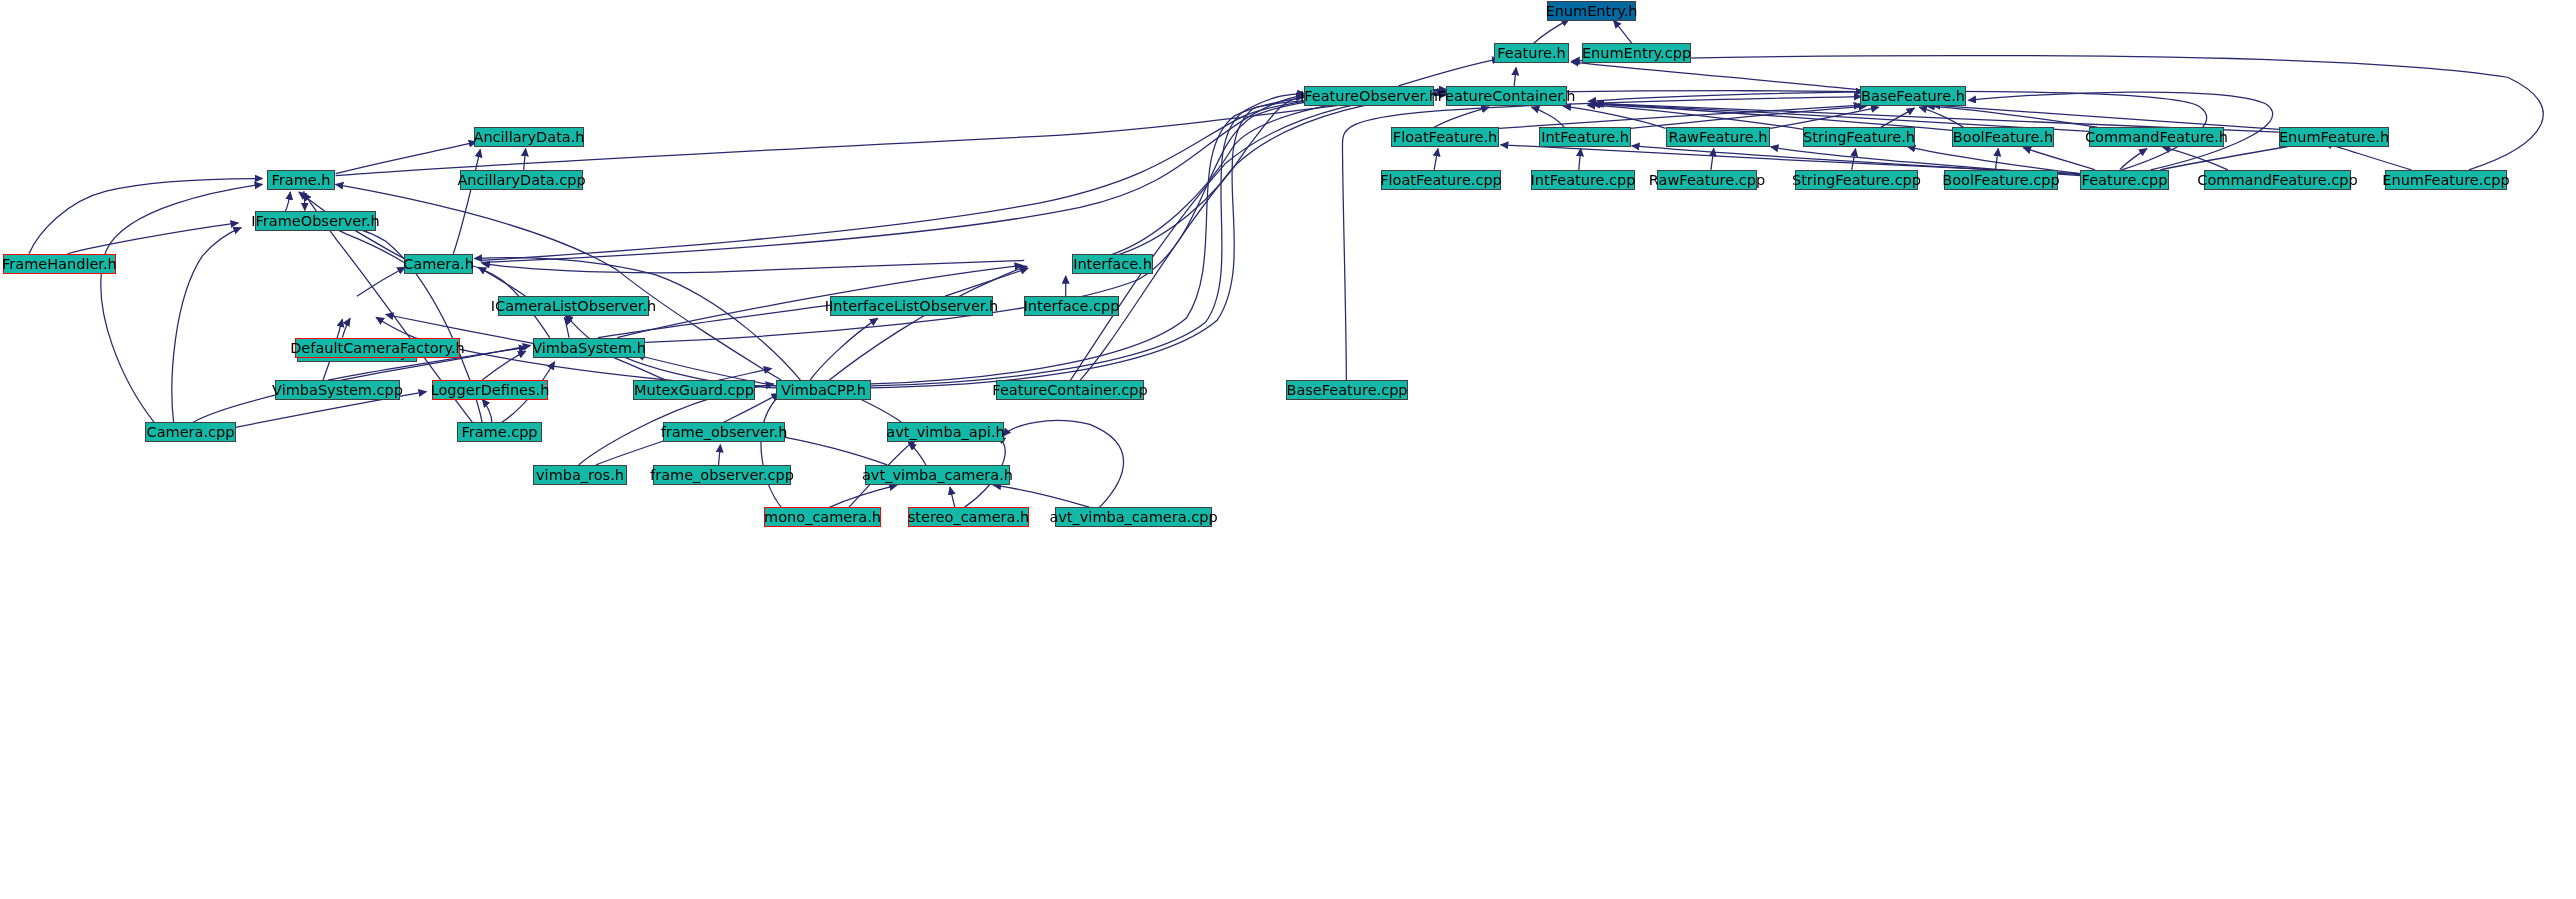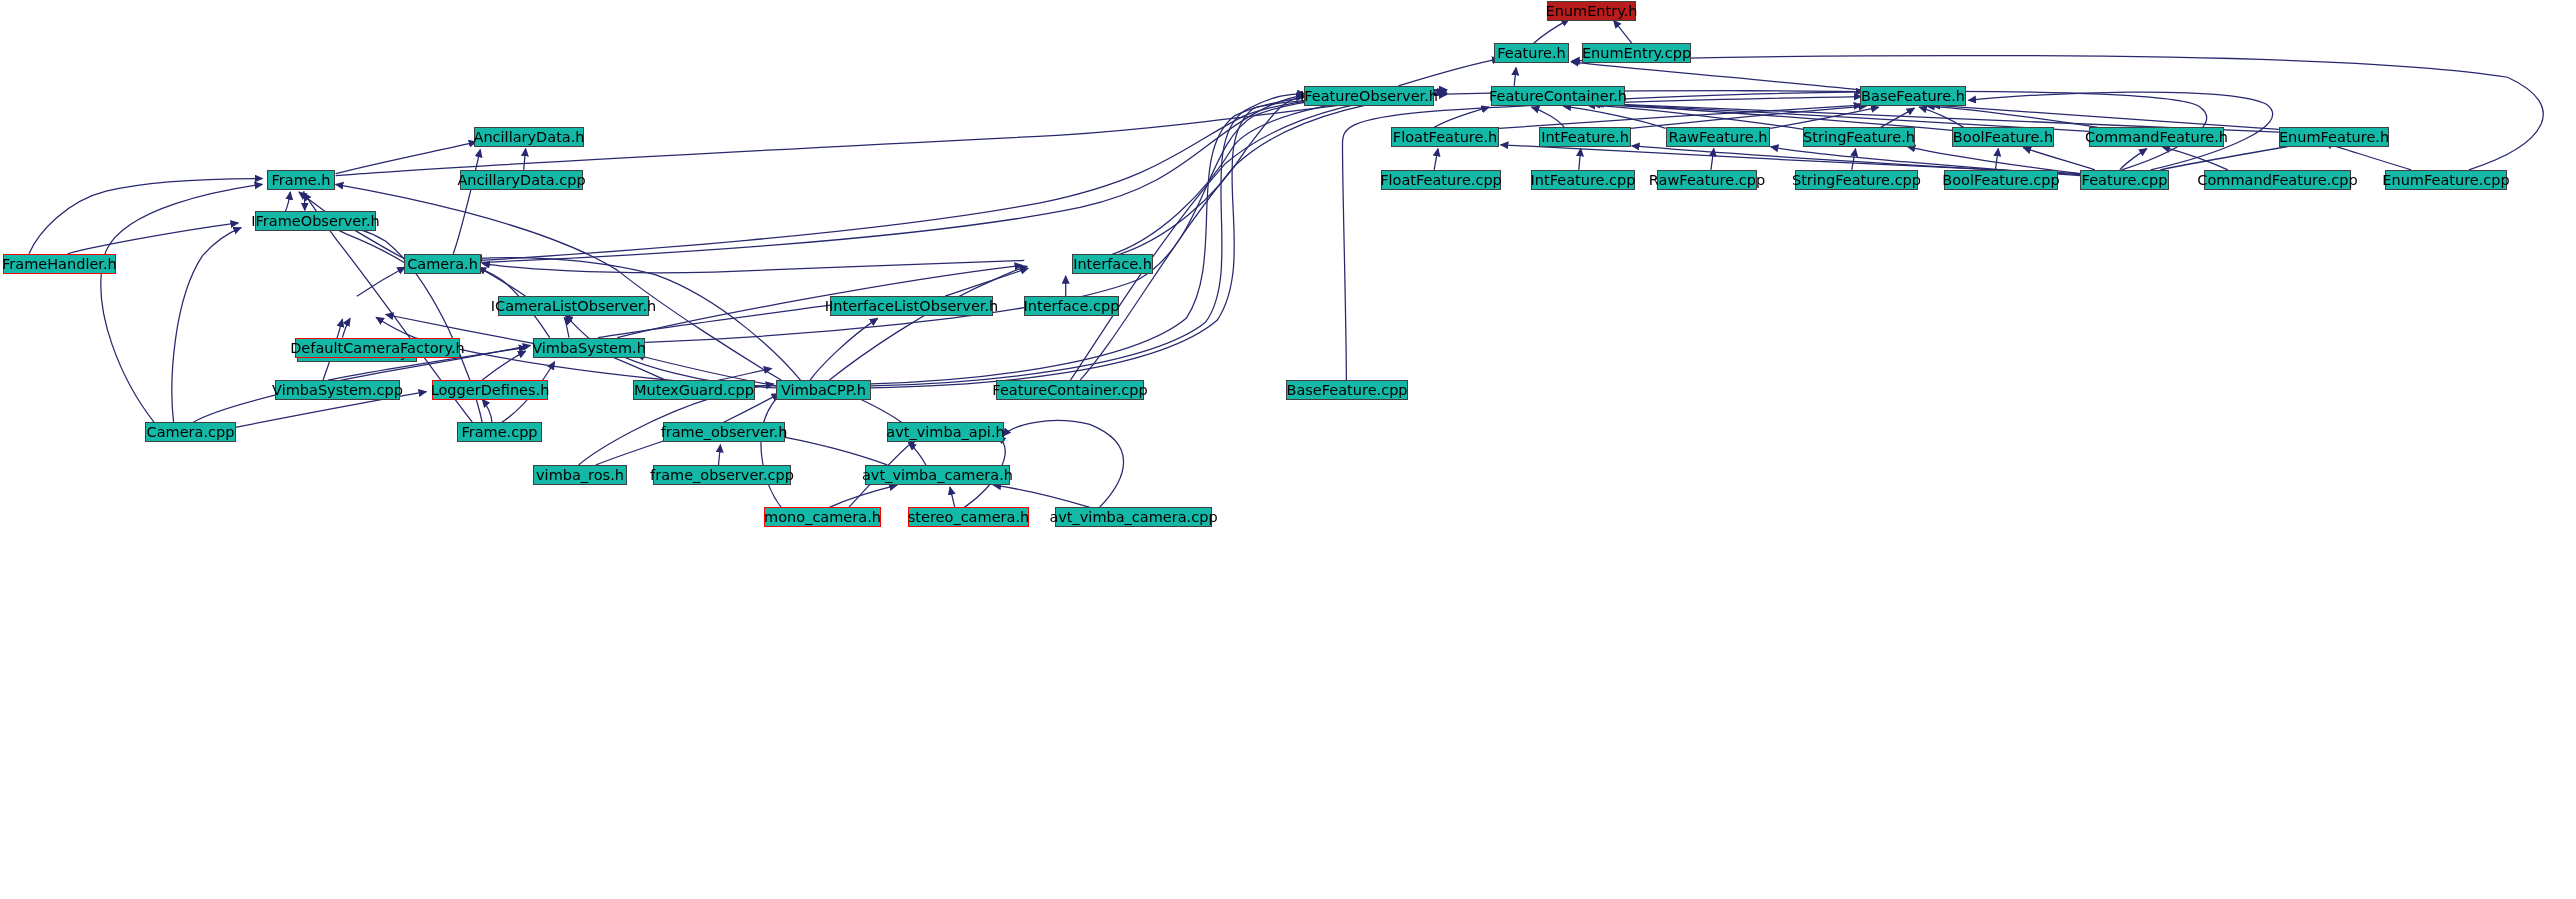--- a/index.html
+++ b/index.html
@@ -4,21 +4,21 @@
 <style>
   html,body{margin:0;padding:0;background:#ffffff;}
   body{width:2576px;height:900px;overflow:hidden;
        font-family:"DejaVu Sans","Liberation Sans",sans-serif;}
   #graph-root{position:relative;width:2576px;height:900px;background:#fff;}
   #edge-layer{position:absolute;left:0;top:0;width:2576px;height:900px;}
   .node{position:absolute;box-sizing:border-box;display:flex;align-items:center;
         justify-content:center;background:#14b8a6;border:1px solid #404040;
         font-size:14.5px;color:#000;white-space:nowrap;letter-spacing:0px;
         line-height:1;}
-  .node.root{background:#b91c1c;border:1px solid #404040;}
+  .node.root{background:#0369a1;border:1px solid #404040;}
   .node.warn{border:1px solid #ff0000;}
   .node-label{pointer-events:none;}
 </style>
 </head>
 <body>
 
 <div id="graph-root">
   <svg id="edge-layer" width="2576" height="900" viewBox="0 0 2671 933" xmlns="http://www.w3.org/2000/svg">
     <defs>
       <marker id="arrowhead" markerWidth="7" markerHeight="7" refX="6.2" refY="3.2" orient="auto" markerUnits="strokeWidth">
@@ -136,21 +136,21 @@
       </div>
       <div class="node" style="left: 1494px; top: 43px; width: 75px; height: 20px;">
         <span class="node-label">Feature.h</span>
       </div>
       <div class="node" style="left: 1582px; top: 43px; width: 109px; height: 20px;">
         <span class="node-label">EnumEntry.cpp</span>
       </div>
       <div class="node" style="left: 1304px; top: 86px; width: 130px; height: 20px;">
         <span class="node-label">IFeatureObserver.h</span>
       </div>
-      <div class="node" style="left: 1446px; top: 86px; width: 134px; height: 20px; margin-left: 45px;">
+      <div class="node" style="left: 1446px; top: 86px; width: 121px; height: 20px;">
         <span class="node-label">FeatureContainer.h</span>
       </div>
       <div class="node" style="left: 1860px; top: 86px; width: 106px; height: 20px;">
         <span class="node-label">BaseFeature.h</span>
       </div>
       <div class="node" style="left: 474px; top: 127px; width: 110px; height: 20px;">
         <span class="node-label">AncillaryData.h</span>
       </div>
       <div class="node" style="left: 1391px; top: 127px; width: 108px; height: 20px;">
         <span class="node-label">FloatFeature.h</span>
@@ -202,21 +202,21 @@
       </div>
       <div class="node" style="left: 2385px; top: 170px; width: 122px; height: 20px;">
         <span class="node-label">EnumFeature.cpp</span>
       </div>
       <div class="node" style="left: 242px; top: 211px; width: 121px; height: 20px; margin-left: 13px;">
         <span class="node-label">IFrameObserver.h</span>
       </div>
       <div class="node warn" style="left: 2.9px; top: 254px; width: 113px; height: 20px;">
         <span class="node-label">FrameHandler.h</span>
       </div>
-      <div class="node" style="left: 404px; top: 254px; width: 77px; height: 20px;">
+      <div class="node" style="left: 404px; top: 254px; width: 69px; height: 20px;">
         <span class="node-label">Camera.h</span>
       </div>
       <div class="node" style="left: 1024px; top: 254px; width: 81px; height: 20px; margin-left: 48px;">
         <span class="node-label">Interface.h</span>
       </div>
       <div class="node" style="left: 297px; top: 296px; width: 120px; height: 20px; margin-top: 46px;">
         <span class="node-label">ICameraFactory.h</span>
       </div>
       <div class="node" style="left: 498px; top: 296px; width: 151px; height: 20px;">
         <span class="node-label">ICameraListObserver.h</span>

